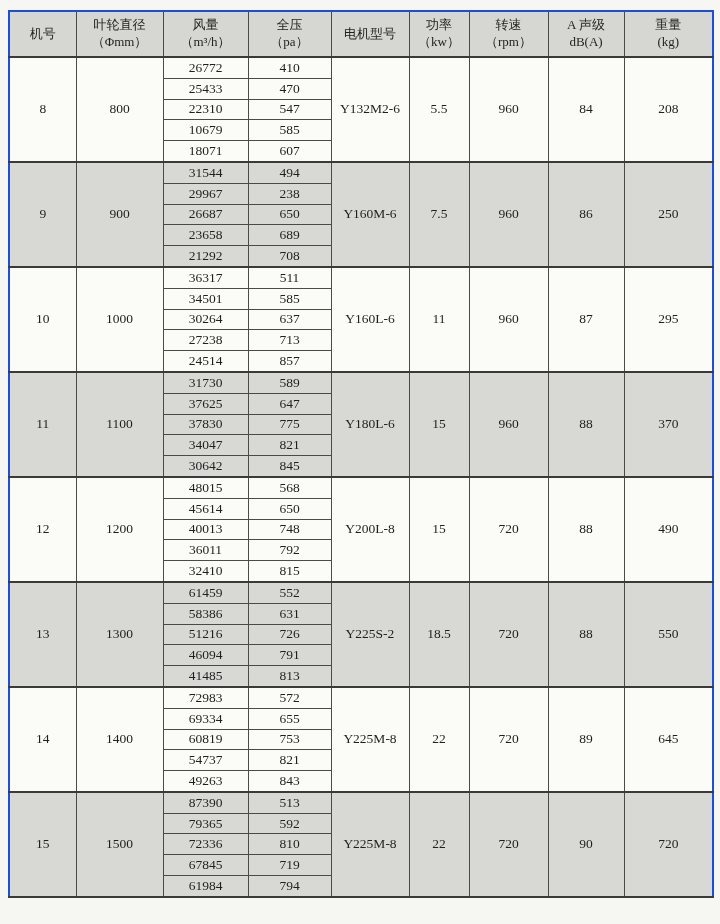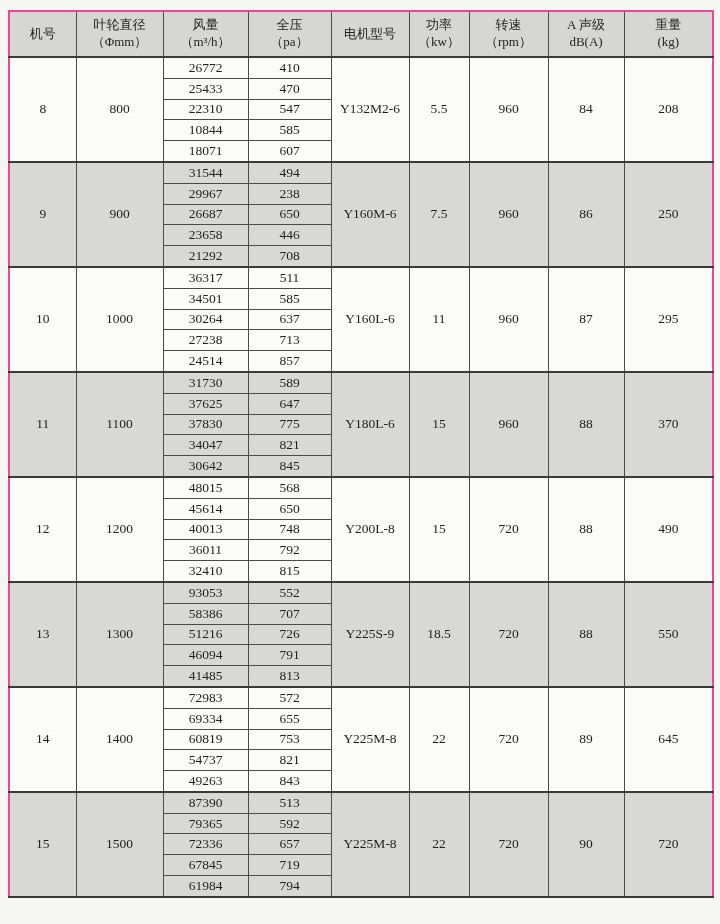--- a/index.html
+++ b/index.html
@@ -15,21 +15,21 @@
     background: #f6f6f3;
     overflow: hidden;
   }
   table.spec {
     position: absolute;
     left: 8px;
     top: 10px;
     width: 704px;
     border-collapse: collapse;
     table-layout: fixed;
-    border: 2px solid #ec4899;
+    border: 2px solid #1d4ed8;
   }
   col.c0 { width: 67px; }
   col.c1 { width: 87px; }
   col.c2 { width: 85px; }
   col.c3 { width: 83px; }
   col.c4 { width: 78px; }
   col.c5 { width: 60px; }
   col.c6 { width: 79px; }
   col.c7 { width: 76px; }
   col.c8 { width: 89px; }
@@ -138,21 +138,21 @@
         </tr>
         <tr>
           <td class="bg-white sub">25433</td>
           <td class="bg-white sub">470</td>
         </tr>
         <tr>
           <td class="bg-white sub">22310</td>
           <td class="bg-white sub">547</td>
         </tr>
         <tr>
-          <td class="bg-white sub">10844</td>
+          <td class="bg-white sub">10679</td>
           <td class="bg-white sub">585</td>
         </tr>
         <tr class="last-sub">
           <td class="bg-white sub">18071</td>
           <td class="bg-white sub">607</td>
         </tr>
         <tr>
           <td class="bg-gray span-cell" rowspan="5">9</td>
           <td class="bg-gray span-cell" rowspan="5">900</td>
           <td class="bg-gray sub">31544</td>
@@ -166,21 +166,21 @@
         <tr>
           <td class="bg-gray sub">29967</td>
           <td class="bg-gray sub">238</td>
         </tr>
         <tr>
           <td class="bg-gray sub">26687</td>
           <td class="bg-gray sub">650</td>
         </tr>
         <tr>
           <td class="bg-gray sub">23658</td>
-          <td class="bg-gray sub">446</td>
+          <td class="bg-gray sub">689</td>
         </tr>
         <tr class="last-sub">
           <td class="bg-gray sub">21292</td>
           <td class="bg-gray sub">708</td>
         </tr>
         <tr>
           <td class="bg-white span-cell" rowspan="5">10</td>
           <td class="bg-white span-cell" rowspan="5">1000</td>
           <td class="bg-white sub">36317</td>
           <td class="bg-white sub">511</td>
@@ -256,31 +256,31 @@
           <td class="bg-white sub">36011</td>
           <td class="bg-white sub">792</td>
         </tr>
         <tr class="last-sub">
           <td class="bg-white sub">32410</td>
           <td class="bg-white sub">815</td>
         </tr>
         <tr>
           <td class="bg-gray span-cell" rowspan="5">13</td>
           <td class="bg-gray span-cell" rowspan="5">1300</td>
-          <td class="bg-gray sub">93053</td>
+          <td class="bg-gray sub">61459</td>
           <td class="bg-gray sub">552</td>
-          <td class="bg-gray span-cell" rowspan="5">Y225S-9</td>
+          <td class="bg-gray span-cell" rowspan="5">Y225S-2</td>
           <td class="bg-gray span-cell" rowspan="5">18.5</td>
           <td class="bg-gray span-cell" rowspan="5">720</td>
           <td class="bg-gray span-cell" rowspan="5">88</td>
           <td class="bg-gray span-cell" rowspan="5">550</td>
         </tr>
         <tr>
           <td class="bg-gray sub">58386</td>
-          <td class="bg-gray sub">707</td>
+          <td class="bg-gray sub">631</td>
         </tr>
         <tr>
           <td class="bg-gray sub">51216</td>
           <td class="bg-gray sub">726</td>
         </tr>
         <tr>
           <td class="bg-gray sub">46094</td>
           <td class="bg-gray sub">791</td>
         </tr>
         <tr class="last-sub">
@@ -324,21 +324,21 @@
           <td class="bg-gray span-cell" rowspan="5">720</td>
           <td class="bg-gray span-cell" rowspan="5">90</td>
           <td class="bg-gray span-cell" rowspan="5">720</td>
         </tr>
         <tr>
           <td class="bg-gray sub">79365</td>
           <td class="bg-gray sub">592</td>
         </tr>
         <tr>
           <td class="bg-gray sub">72336</td>
-          <td class="bg-gray sub">657</td>
+          <td class="bg-gray sub">810</td>
         </tr>
         <tr>
           <td class="bg-gray sub">67845</td>
           <td class="bg-gray sub">719</td>
         </tr>
         <tr class="last-sub">
           <td class="bg-gray sub">61984</td>
           <td class="bg-gray sub">794</td>
         </tr>
       </tbody>

